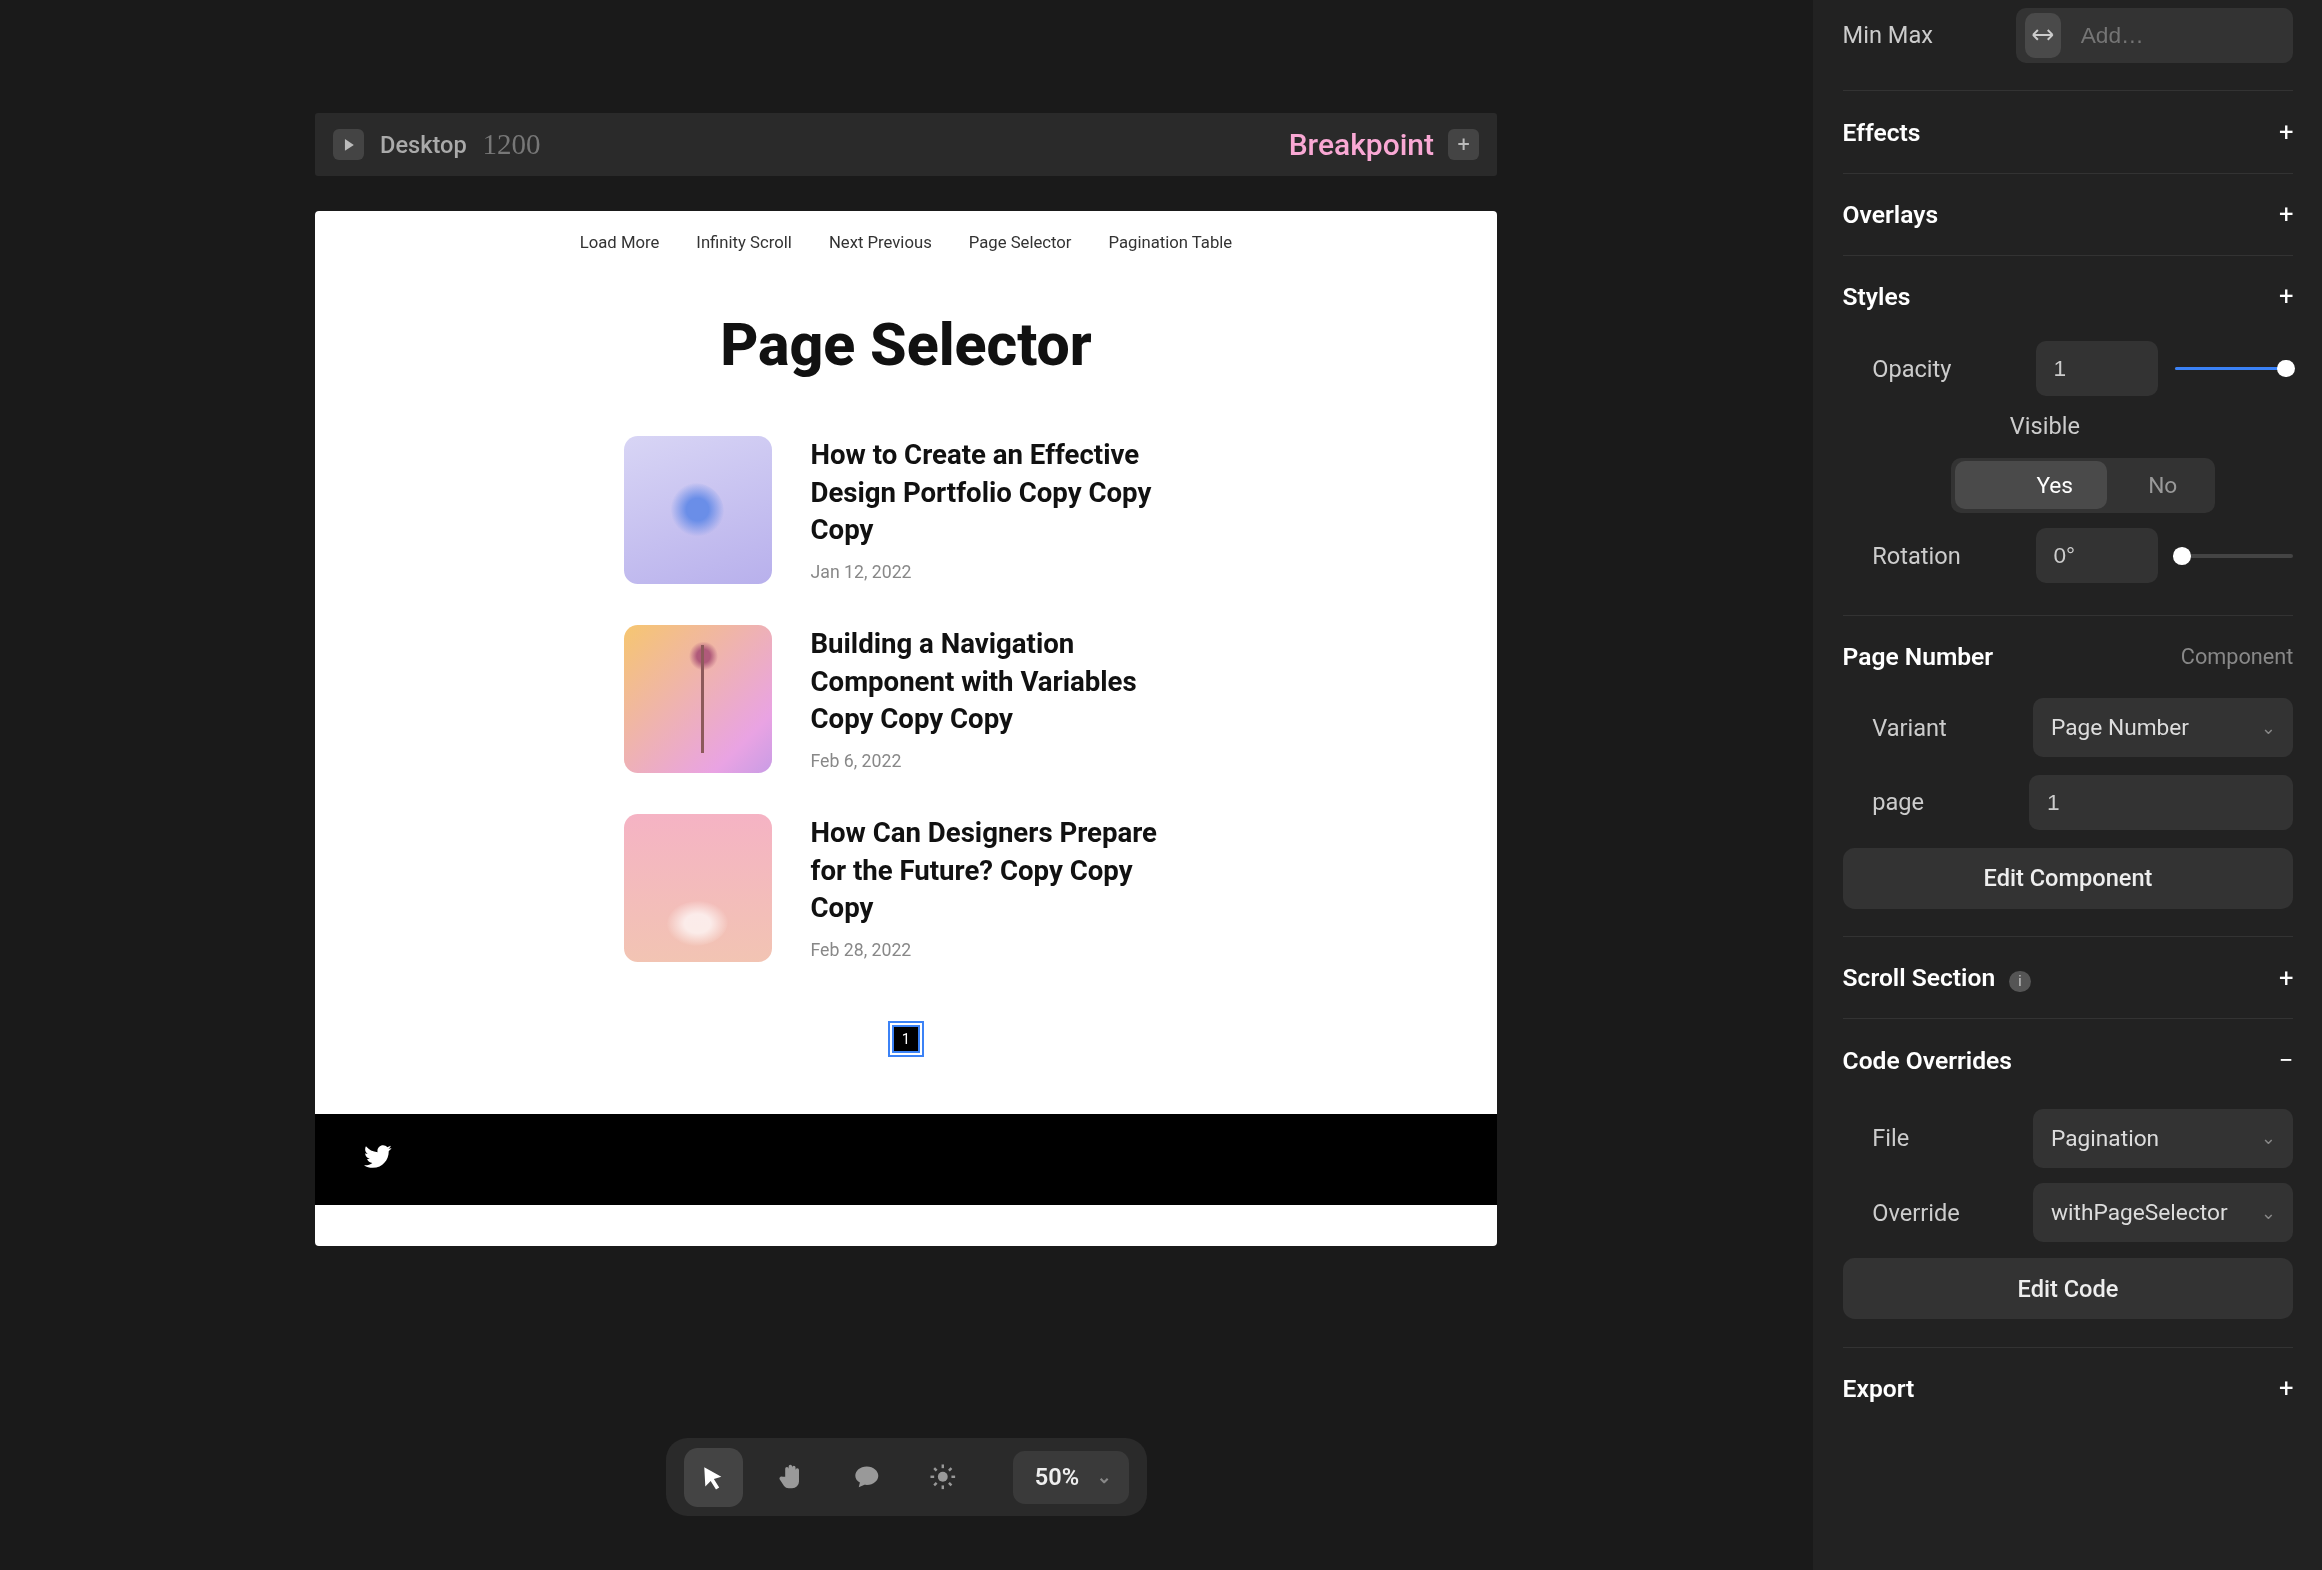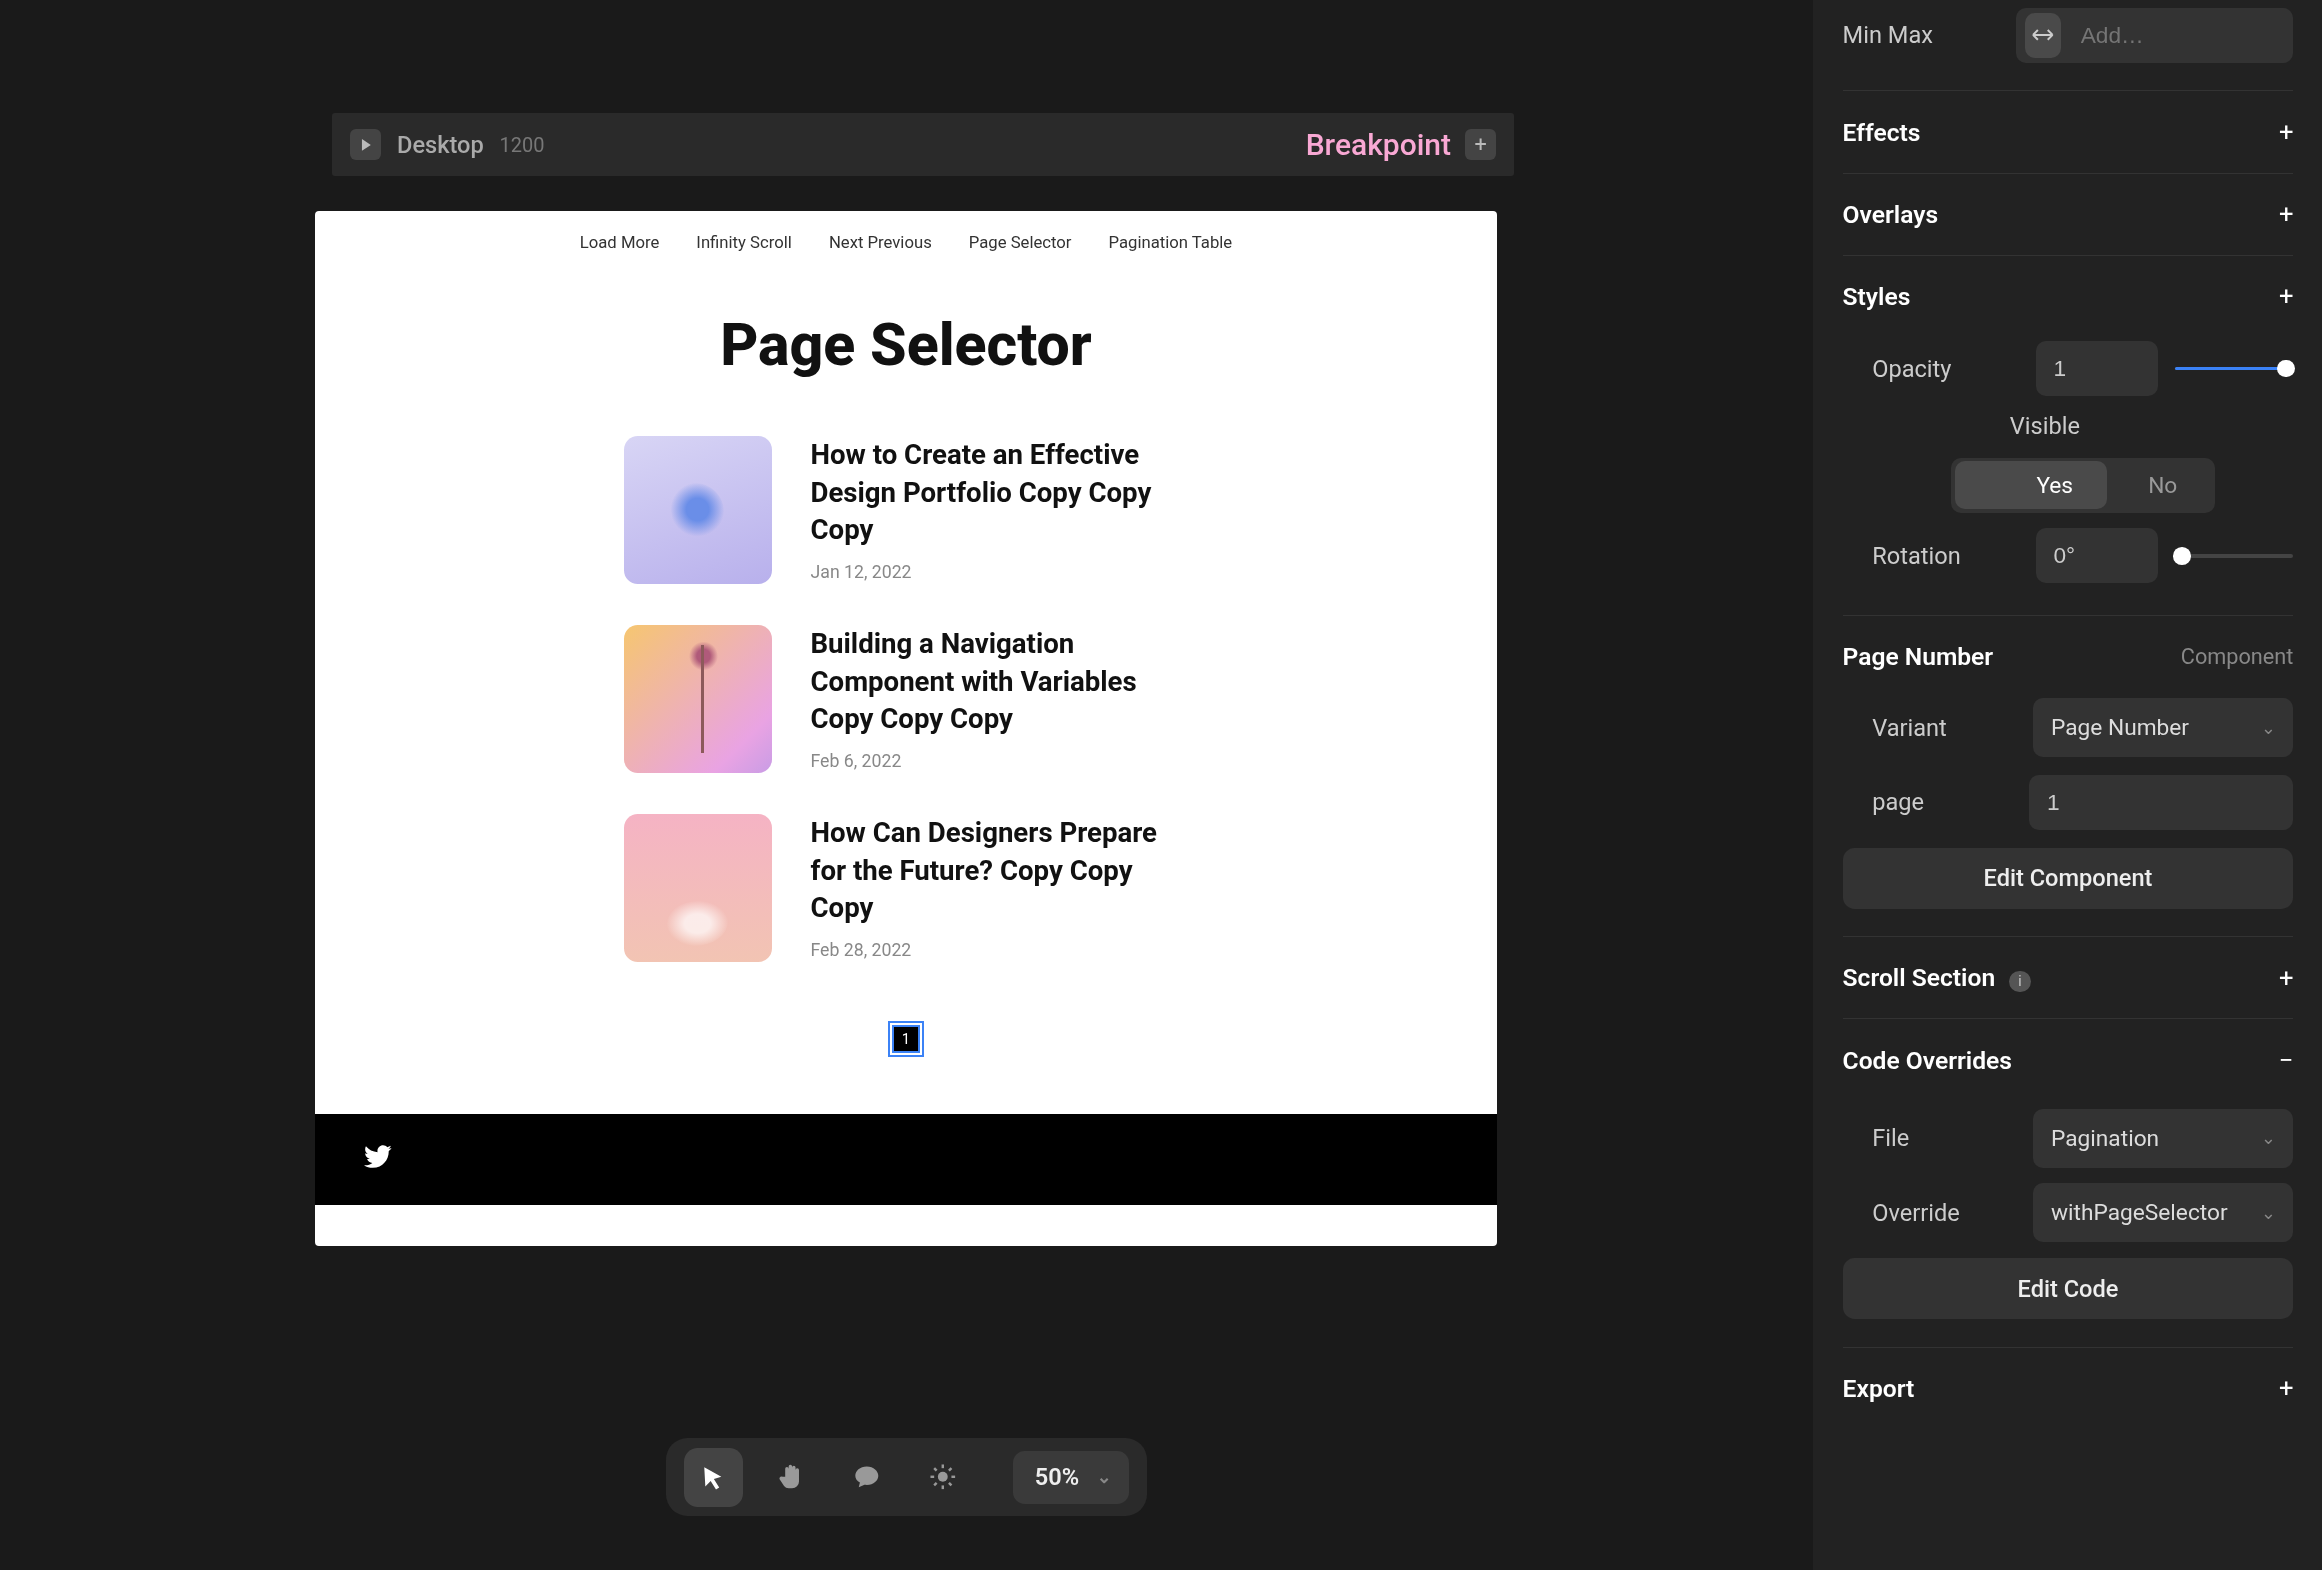--- a/index.html
+++ b/index.html
@@ -15,40 +15,40 @@
 .canvas-area {
   position: absolute;
   left: 0;
   top: 0;
   width: 1813px;
   height: 1570px;
   background: #1a1a1a;
 }
 .frame-header {
   position: absolute;
-  left: 332px;
+  left: 315px;
   top: 113px;
   width: 1182px;
   height: 63px;
   background: #2a2a2a;
   border-radius: 3px;
   display: flex;
   align-items: center;
   padding: 0 17.7px;
   justify-content: space-between;
 }
 .frame-header-left { display: flex; align-items: center; gap: 15.8px; }
 .play-btn {
   width: 31.5px; height: 31.5px;
   background: #444;
   border-radius: 5.9px;
   display: flex; align-items: center; justify-content: center;
 }
 .device-label { color: #aaa; font-size: 23.6px; font-weight: 500; }
-.device-width { color: #777; font-size: 20px; }
+.device-width { color: #777; font-size: 29px; font-family: Liberation Serif, serif; }
 .frame-header-right { display: flex; align-items: center; gap: 13.8px; }
 .breakpoint-label { color: #f9a8d4; font-size: 30px; font-weight: 500; }
 .add-bp {
   width: 31.5px; height: 31.5px;
   background: #444;
   border-radius: 5.9px;
   display: flex; align-items: center; justify-content: center;
   color: #bbb; font-size: 21.7px;
 }
 

